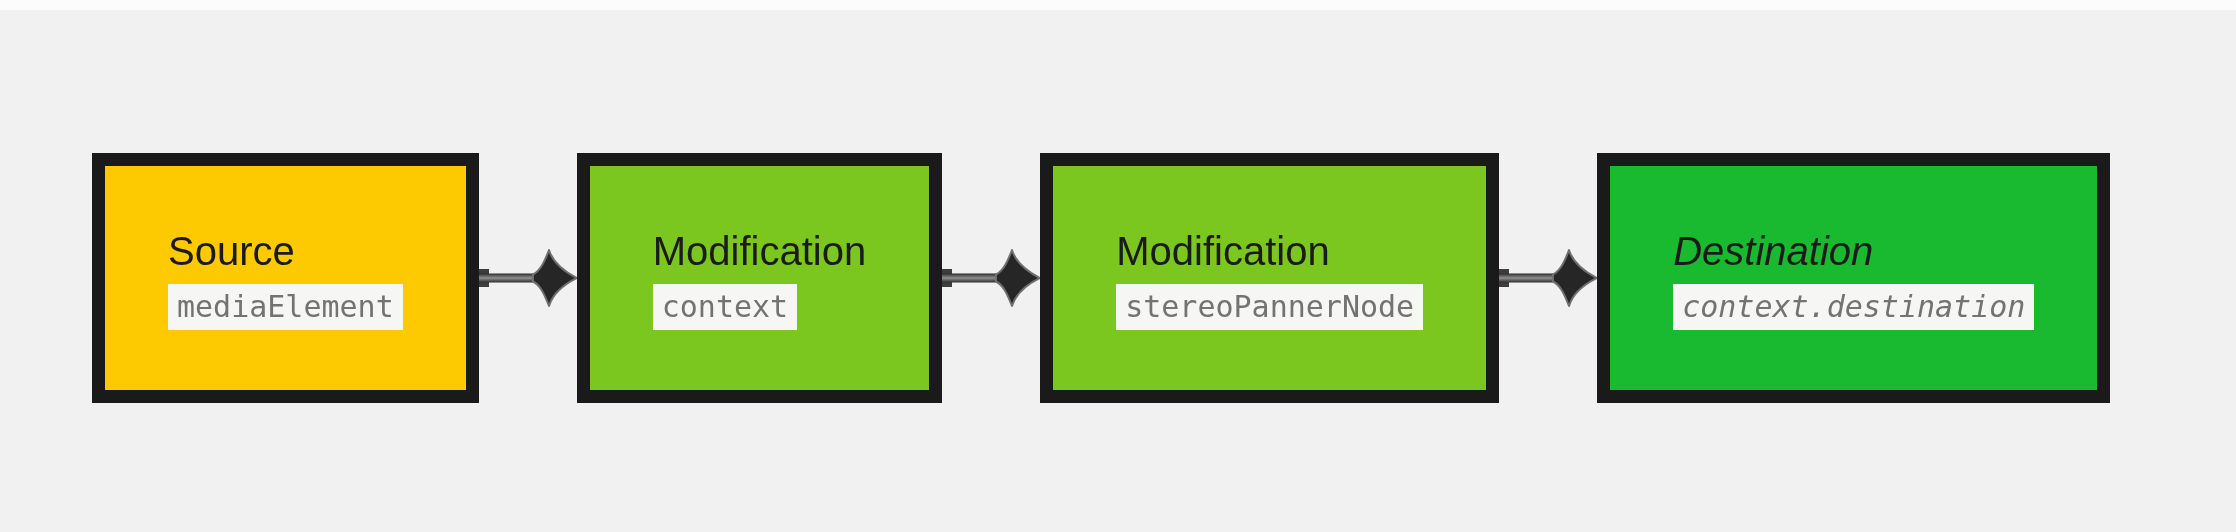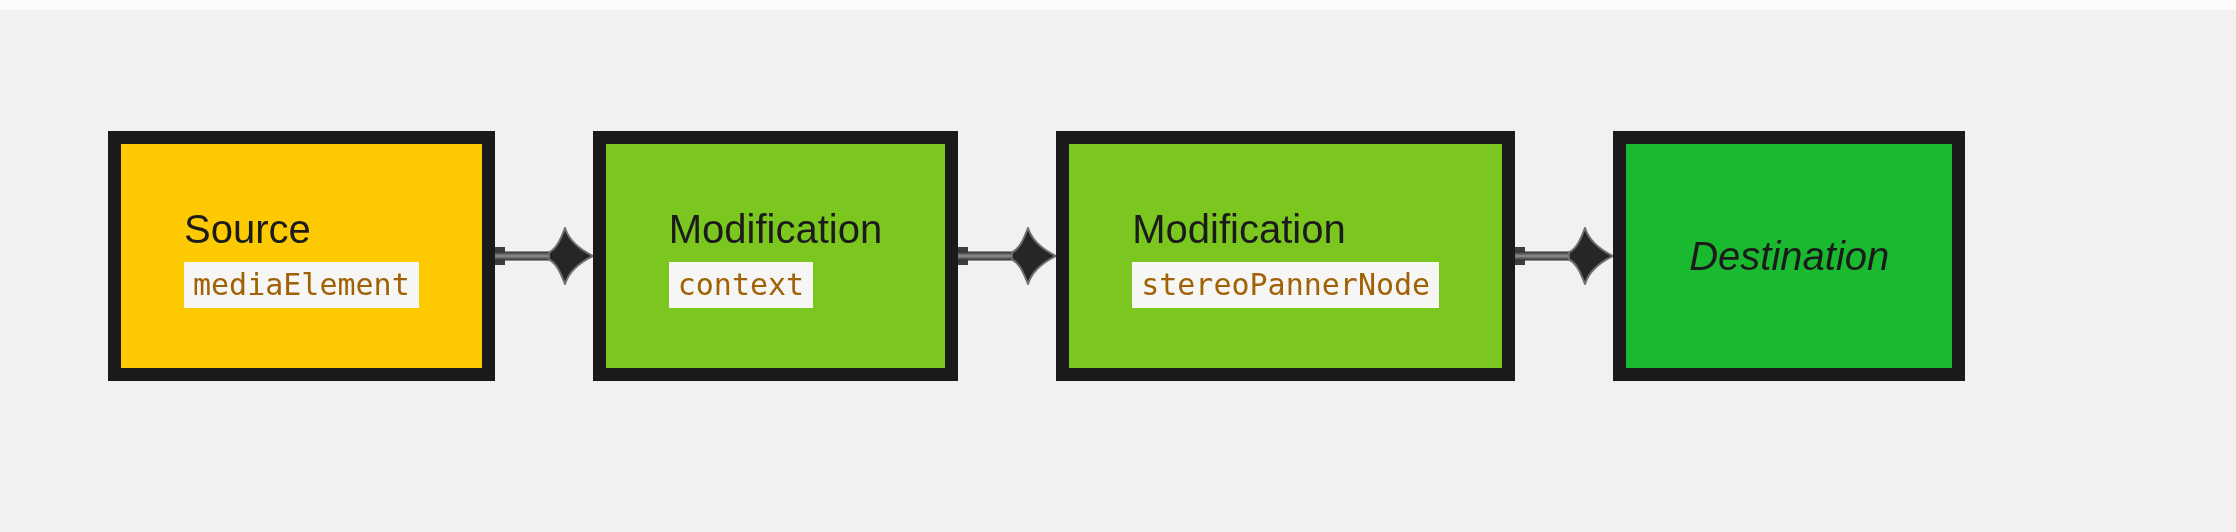--- a/index.html
+++ b/index.html
@@ -13,24 +13,23 @@
   }
   .top-strip {
     position: absolute;
     left: 0; top: 0;
     width: 100%; height: 10px;
     background: #fcfcfc;
   }
   .audio-graph {
     position: absolute;
     left: 92px;
-    top: 131px;
+    top: 153px;
     display: flex;
     align-items: stretch;
-    margin-left: 16px;
   }
   .node {
     box-sizing: border-box;
     height: 250px;
     border: 13px solid #1a1a1a;
     padding: 0 63px;
     display: flex;
     flex-direction: column;
     justify-content: center;
     align-items: flex-start;
@@ -41,21 +40,21 @@
     line-height: 50px;
     color: #1b1b1b;
     white-space: nowrap;
   }
   .node-code {
     font-family: "DejaVu Sans Mono", monospace;
     font-size: 30px;
     line-height: 46px;
     padding: 0 9px;
     background: #f6f6f4;
-    color: #a16207;
+    color: #737373;
     white-space: nowrap;
   }
   .connector {
     width: 98px;
     align-self: center;
     display: flex;
     align-items: center;
     justify-content: center;
     flex: 0 0 98px;
   }
@@ -123,15 +122,16 @@
         </linearGradient>
       </defs>
       <rect x="0" y="21" width="10" height="18" fill="#3d3d3d"></rect>
       <rect x="0" y="25.5" width="72" height="9" fill="url(#shaft3)"></rect>
       <path d="M98,30 C84,23 74,15 70,2 C65,15 61,23 54,26.5 L54,33.5 C61,37 65,45 70,58 C74,45 84,37 98,30 Z" fill="#262626" stroke="#6f6f6f" stroke-width="2" stroke-linejoin="round"></path>
     </svg>
   </div>
 
   <div class="node" style="background-color: rgb(26, 186, 48); font-style: italic;">
     <div class="node-title">Destination</div>
+    <div class="node-code">context.destination</div>
   </div>
 
 </div>
 
 </body></html>

